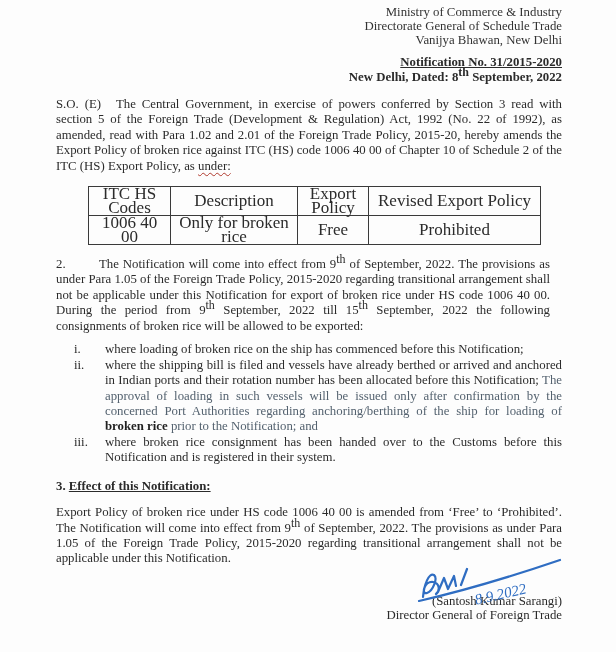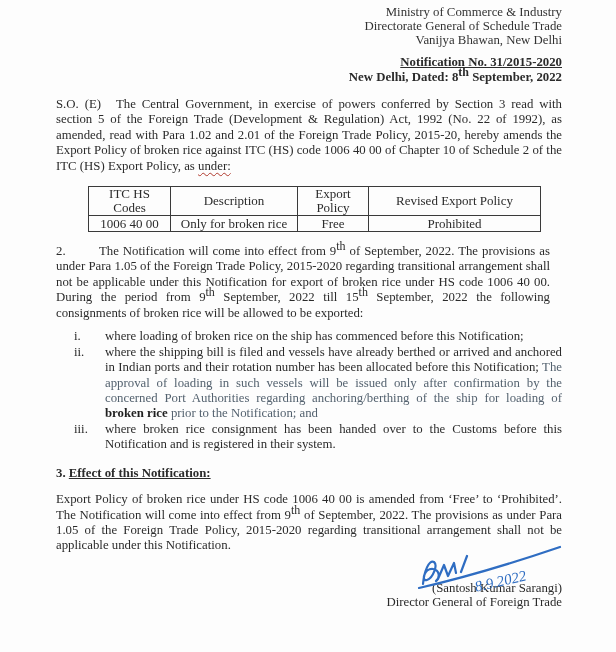--- a/index.html
+++ b/index.html
@@ -25,21 +25,21 @@
     text-decoration-line:underline;
     text-decoration-style:wavy;
     text-decoration-color:#b03a2e;
     text-decoration-thickness:1px;
     text-underline-offset:2px;
   }
 
   table.policy{
     border-collapse:collapse;
     margin:12px 0 0 32px;
-    font-size:13px;line-height:14px;
+    font-size:17px;line-height:14px;
     color:#2b2b2b;
   }
   table.policy th, table.policy td{
     border:1px solid #3a3a3a;
     padding:0 4px;height:15px;
     text-align:center;font-weight:normal;
   }
 
   .para-num{margin:12px 12px 0 0;}
   .num{display:inline-block;width:43px;}

